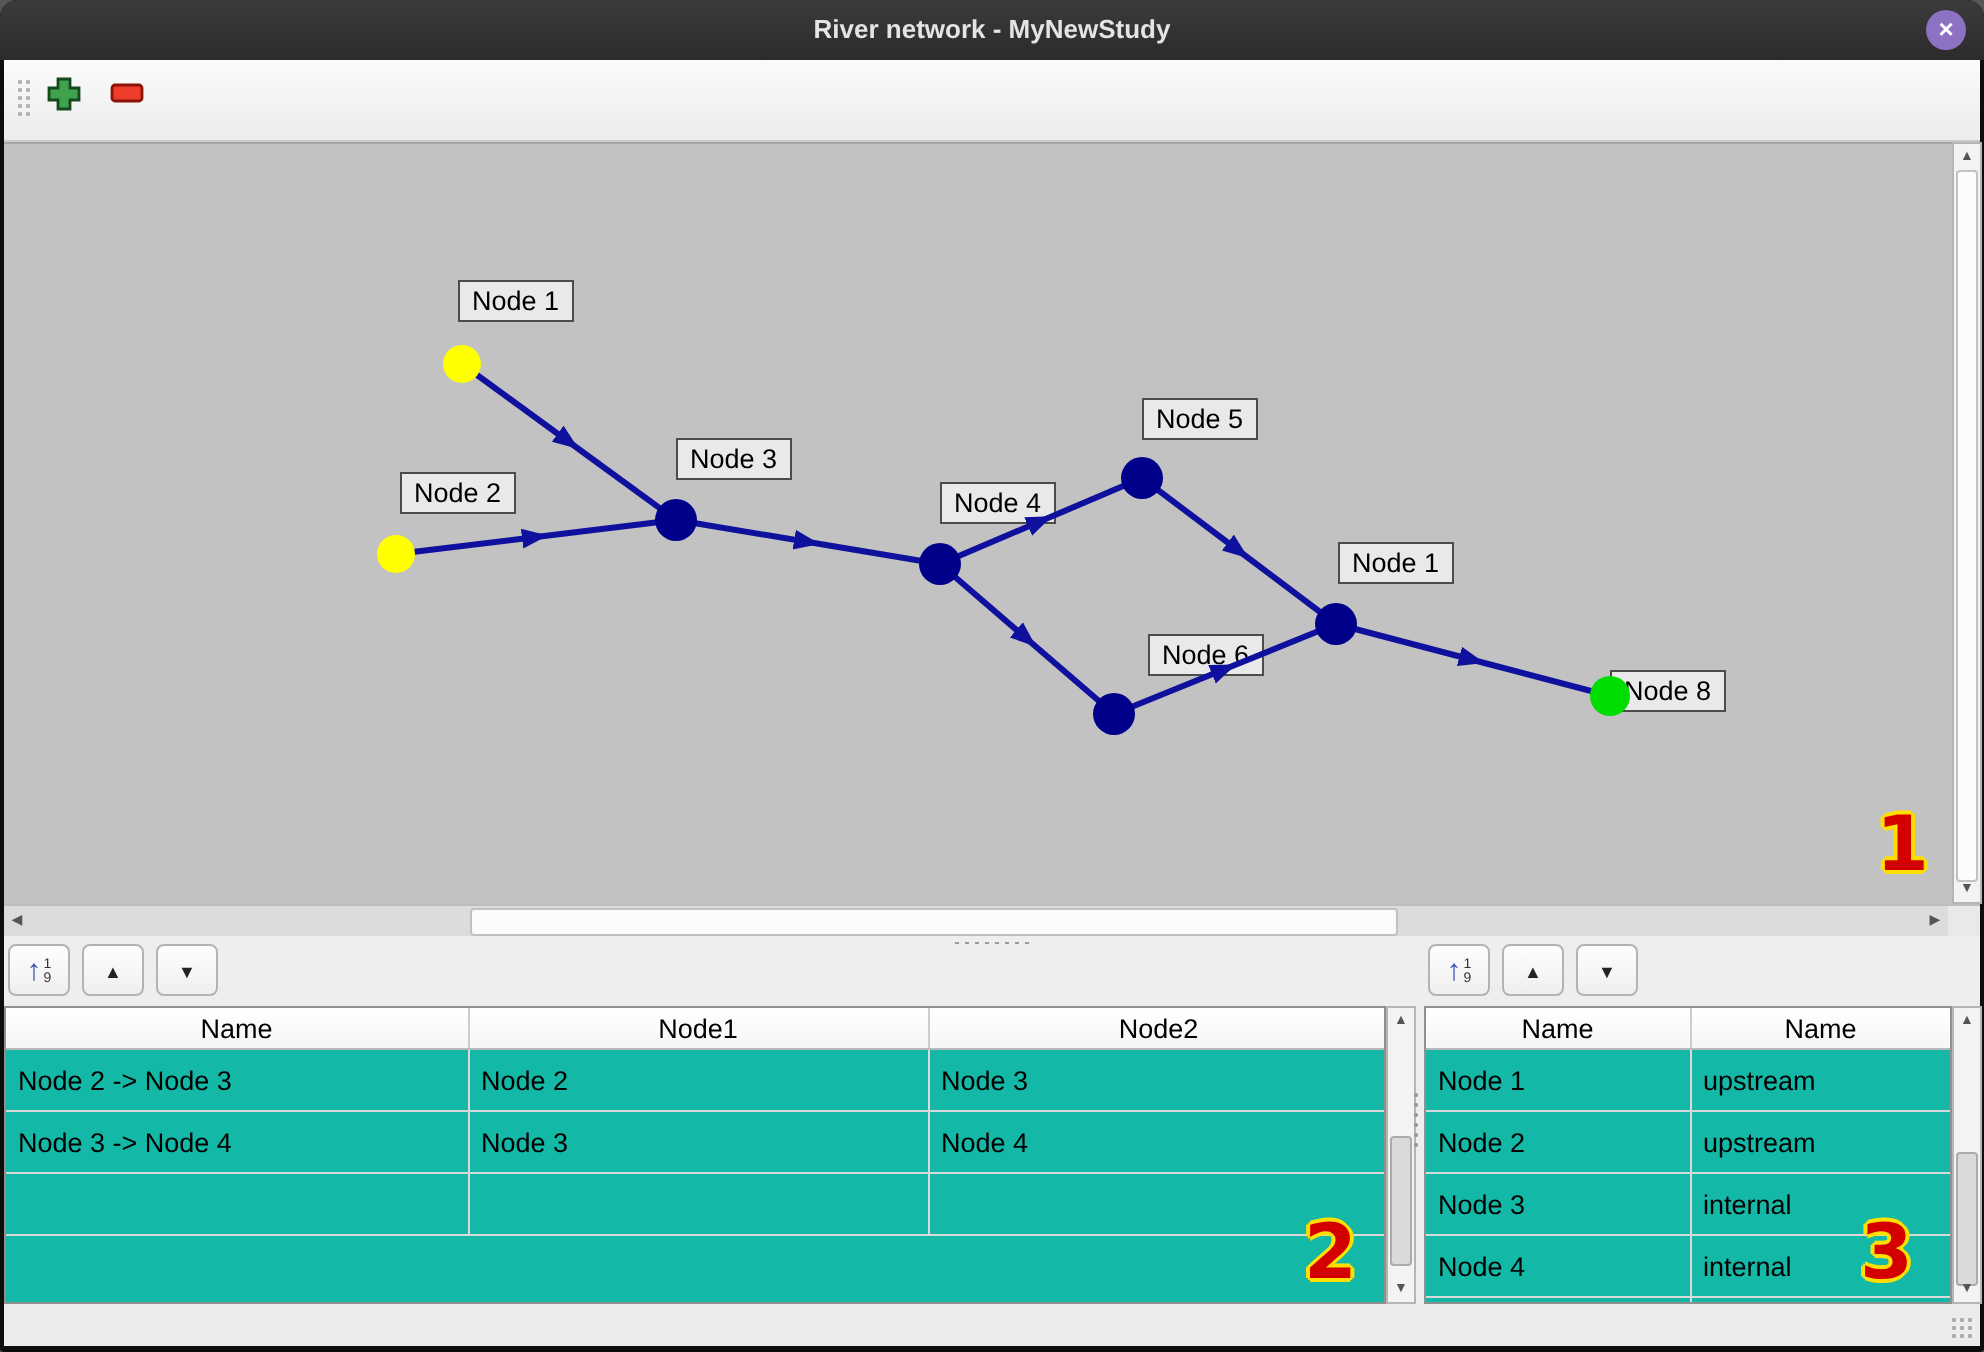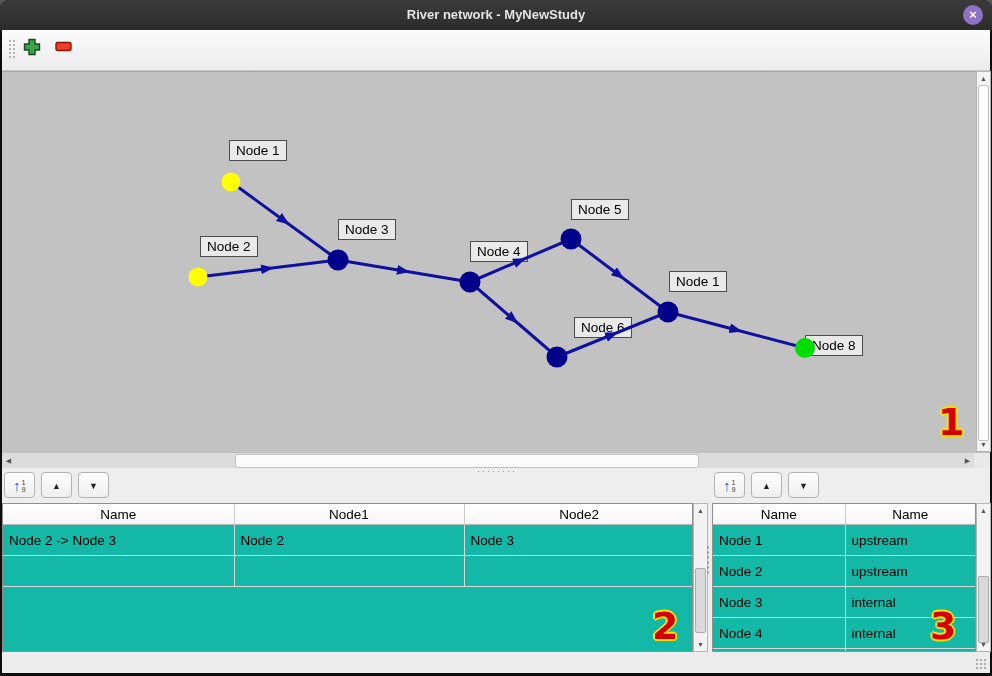--- a/index.html
+++ b/index.html
@@ -213,20 +213,25 @@
             <th>Node2</th>
           </tr>
         </thead>
       <tbody id="links-body">
           <tr>
             <td>Node 2 -&gt; Node 3</td>
             <td>Node 2</td>
             <td>Node 3</td>
           </tr>
           <tr>
+            <td>Node 3 -&gt; Node 4</td>
+            <td>Node 3</td>
+            <td>Node 4</td>
+          </tr>
+          <tr>
             <td></td>
             <td></td>
             <td></td>
           </tr>
         </tbody>
     </table>
   </div>
   <div class="vsb vsb-links">
     <div class="sb-btn sb-up">▲</div>
     <div class="sb-thumb"></div>

